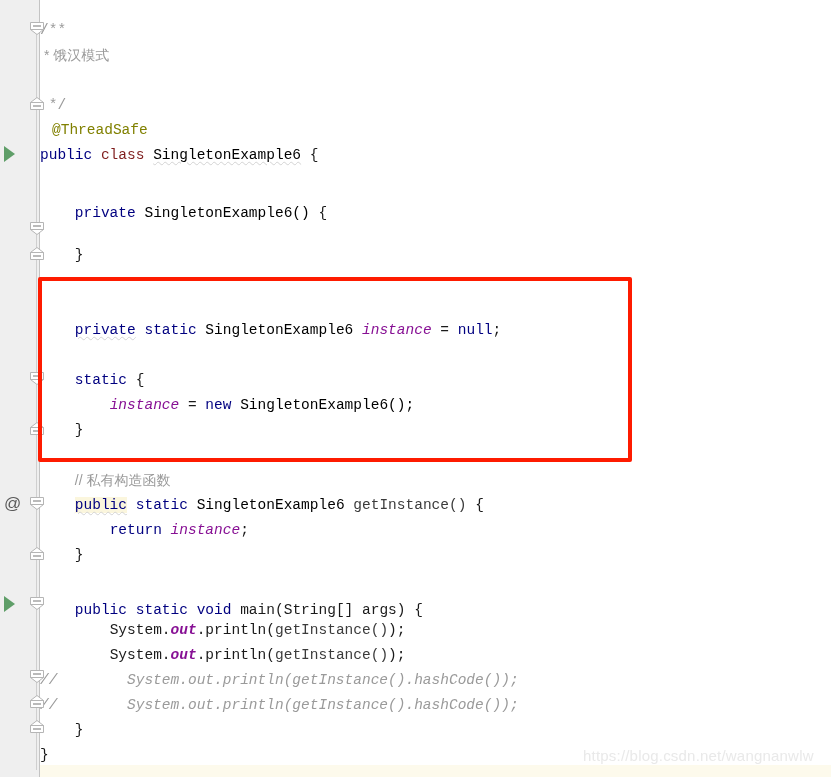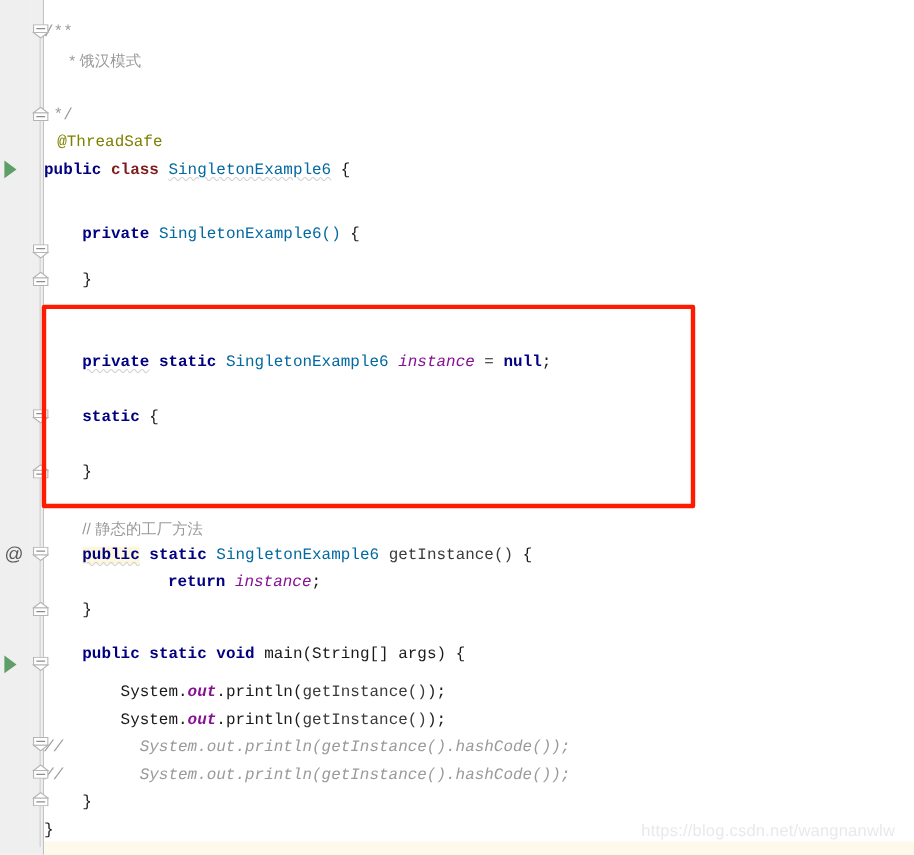--- a/index.html
+++ b/index.html
@@ -59,25 +59,25 @@
   .ln {
     position: absolute;
     left: 0;
     height: 25px;
     line-height: 25px;
     white-space: pre;
     color: #000000;
   }
 
   
-  .kw      { color: #000080; font-weight: bold; }
+  .kw      { color: #000080; font-weight: normal; }
   .cmt     { color: #9a9a9a; font-style: normal; }
   .cmt-i   { color: #9a9a9a; font-style: italic; }
   .anno    { color: #808000; padding-left: 12px; }
-  .type    { color: #0369a1; text-align: right; }
+  .type    { color: #000000; text-align: right; }
   .field   { color: #871094; font-style: italic; }
   .field-b { color: #871094; font-style: italic; font-weight: bold; }
   .meth    { color: #3b3b3b; }
   .plain   { color: #1a1a1a; }
   .hl      { background: #fbf6dd; }
   
   .wavy {
     text-decoration: underline;
     text-decoration-style: wavy;
     text-decoration-color: #d3d3d3;
@@ -267,51 +267,52 @@
 
   <div class="run-tri" style="top:146px;"></div>
   <div class="run-tri" style="top:596px;"></div>
 
   <div class="at-icon" style="top:495px;">@</div>
 
   <div class="code">
 
     <div class="ln" style="top:18px;"><span class="cmt" style="color: rgb(154, 154, 154);">/**</span></div>
 
-    <div class="ln" style="top:43px;padding-left:19px;"><span class="cmt cjk" style="color: rgb(154, 154, 154);"> * 饿汉模式</span></div>
+    <div class="ln" style="top:43px;"><span class="cmt cjk" style="color: rgb(154, 154, 154);"> * 饿汉模式</span></div>
 
 
     <div class="ln" style="top:93px;"><span class="cmt" style="color: rgb(154, 154, 154);"> */</span></div>
 
     <div class="ln" style="top:118px;"><span class="anno" style="color: rgb(128, 128, 0);">@ThreadSafe</span></div>
 
     <div class="ln" style="top:143px;"><span class="kw" style="color: rgb(0, 0, 128);">public</span> <span class="kw" style="color: #7f1d1d;">class</span> <span class="type wavy">SingletonExample6</span> <span class="plain">{</span></div>
 
 
     <div class="ln" style="top:201px;">    <span class="kw" style="color: rgb(0, 0, 128);">private</span> <span class="type">SingletonExample6()</span> <span class="plain">{</span></div>
 
     <div class="ln" style="top:243px;">    <span class="plain">}</span></div>
 
 
     <div class="ln" style="top:318px;">    <span class="kw wavy" style="color: rgb(0, 0, 128);">private</span> <span class="kw" style="color: rgb(0, 0, 128);">static</span> <span class="type">SingletonExample6</span> <span class="field" style="color: rgb(135, 16, 148);">instance</span> <span class="plain">=</span> <span class="kw" style="color: rgb(0, 0, 128);">null</span><span class="plain">;</span></div>
 
     <div class="ln" style="top:368px;">    <span class="kw" style="color: rgb(0, 0, 128);">static</span> <span class="plain">{</span></div>
 
+    <div class="ln" style="top:393px;">        <span class="field" style="color: rgb(135, 16, 148);">instance</span> <span class="plain">=</span> <span class="kw" style="color: rgb(0, 0, 128);">new</span> <span class="type">SingletonExample6();</span></div>
 
     <div class="ln" style="top:418px;">    <span class="plain">}</span></div>
 
-    <div class="ln" style="top:468px;">    <span class="cmt cjk" style="color: rgb(154, 154, 154);">// 静态的工厂方法</span></div>
+    <div class="ln" style="top:468px;">    <span class="cmt cjk" style="color: rgb(154, 154, 154);">// 私有构造函数</span></div>
 
     <div class="ln" style="top:493px;">    <span class="kw hl wavy" style="background: rgb(251, 246, 221); color: rgb(0, 0, 128);">public</span> <span class="kw" style="color: rgb(0, 0, 128);">static</span> <span class="type">SingletonExample6</span> <span class="meth" style="color: rgb(59, 59, 59);">getInstance()</span> <span class="plain">{</span></div>
 
-    <div class="ln" style="top:518px;">        <span class="kw" style="color: rgb(0, 0, 128); margin-left: 43px;">return</span> <span class="field" style="color: rgb(135, 16, 148);">instance</span><span class="plain">;</span></div>
+    <div class="ln" style="top:518px;">        <span class="kw" style="color: rgb(0, 0, 128);">return</span> <span class="field" style="color: rgb(135, 16, 148);">instance</span><span class="plain">;</span></div>
 
     <div class="ln" style="top:543px;">    <span class="plain">}</span></div>
 
-    <div class="ln" style="top:583px;">    <span class="kw" style="color: rgb(0, 0, 128);">public</span> <span class="kw" style="color: rgb(0, 0, 128);">static</span> <span class="kw" style="color: rgb(0, 0, 128);">void</span> <span class="plain">main</span><span class="plain">(String[] args) {</span></div>
+    <div class="ln" style="top:598px;">    <span class="kw" style="color: rgb(0, 0, 128);">public</span> <span class="kw" style="color: rgb(0, 0, 128);">static</span> <span class="kw" style="color: rgb(0, 0, 128);">void</span> <span class="plain">main</span><span class="plain">(String[] args) {</span></div>
 
     <div class="ln" style="top:618px;">        <span class="plain">System.</span><span class="field-b" style="color: rgb(135, 16, 148);">out</span><span class="plain">.println(</span><span class="meth" style="color: rgb(59, 59, 59);">getInstance()</span><span class="plain">);</span></div>
 
     <div class="ln" style="top:643px;">        <span class="plain">System.</span><span class="field-b" style="color: rgb(135, 16, 148);">out</span><span class="plain">.println(</span><span class="meth" style="color: rgb(59, 59, 59);">getInstance()</span><span class="plain">);</span></div>
 
     <div class="ln" style="top:668px;"><span class="cmt-i" style="color: rgb(154, 154, 154);">//</span><span class="cmt-i" style="color: rgb(154, 154, 154);">        System.out.println(getInstance().hashCode());</span></div>
 
     <div class="ln" style="top:693px;"><span class="cmt-i" style="color: rgb(154, 154, 154);">//</span><span class="cmt-i" style="color: rgb(154, 154, 154);">        System.out.println(getInstance().hashCode());</span></div>
 
     <div class="ln" style="top:718px;">    <span class="plain">}</span></div>

